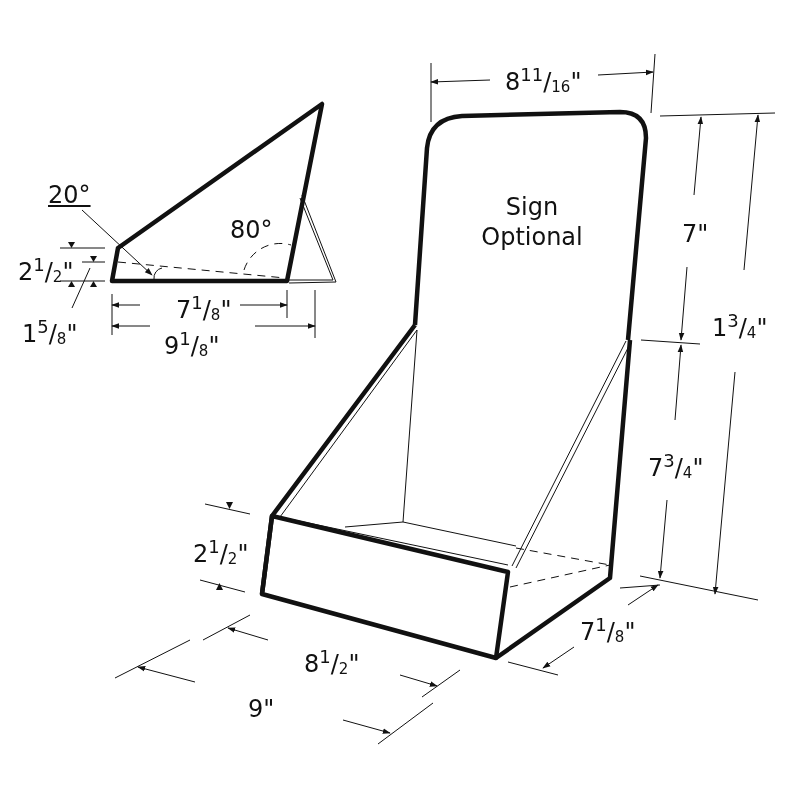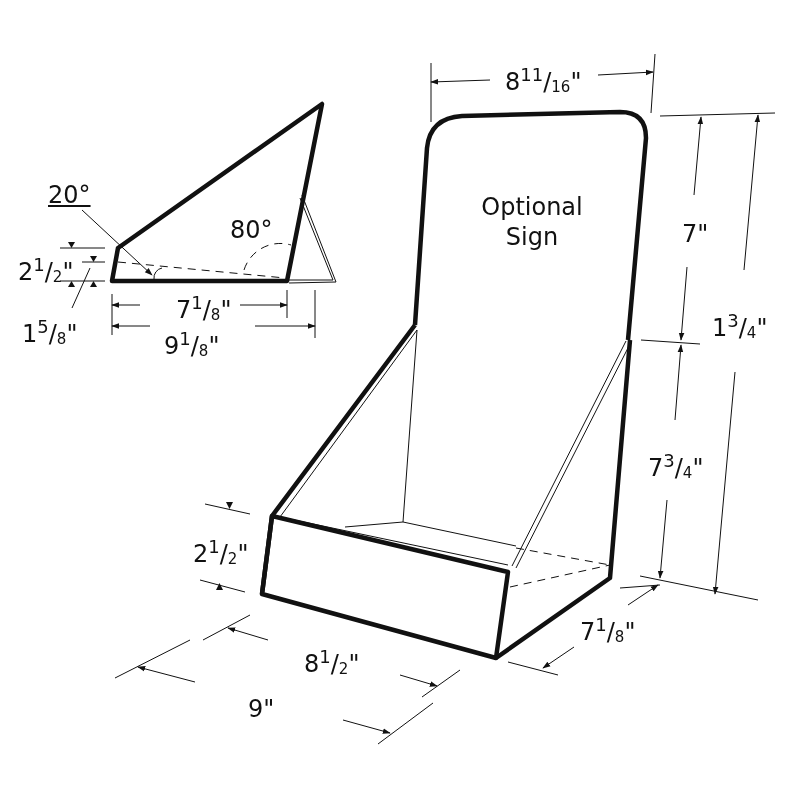--- a/index.html
+++ b/index.html
@@ -125,22 +125,22 @@
 
   <div class="lbl" style="left:18px;top:256px;"><span>2</span><sup>1</sup>/<sub>2</sub><span>"</span></div>
 
   <div class="lbl" style="left:22px;top:318px;"><span>1</span><sup>5</sup>/<sub>8</sub><span>"</span></div>
 
   <div class="lbl" style="left:176px;top:294px;"><span>7</span><sup>1</sup>/<sub>8</sub><span>"</span></div>
 
   <div class="lbl" style="left:164px;top:330px;"><span>9</span><sup>1</sup>/<sub>8</sub><span>"</span></div>
 
   <div class="sign-text" style="left:462px;top:192px;width:140px;">
+    <div>Sign</div>
     <div>Optional</div>
-    <div>Sign</div>
   </div>
 
   <div class="lbl" style="left:505px;top:66px;"><span>8</span><sup>11</sup>/<sub>16</sub><span>"</span></div>
 
   <div class="lbl" style="left:682px;top:222px;"><span>7</span><span>"</span></div>
 
   <div class="lbl" style="left:712px;top:312px;"><span>1</span><sup>3</sup>/<sub>4</sub><span>"</span></div>
 
   <div class="lbl" style="left:648px;top:452px;"><span>7</span><sup>3</sup>/<sub>4</sub><span>"</span></div>
 

